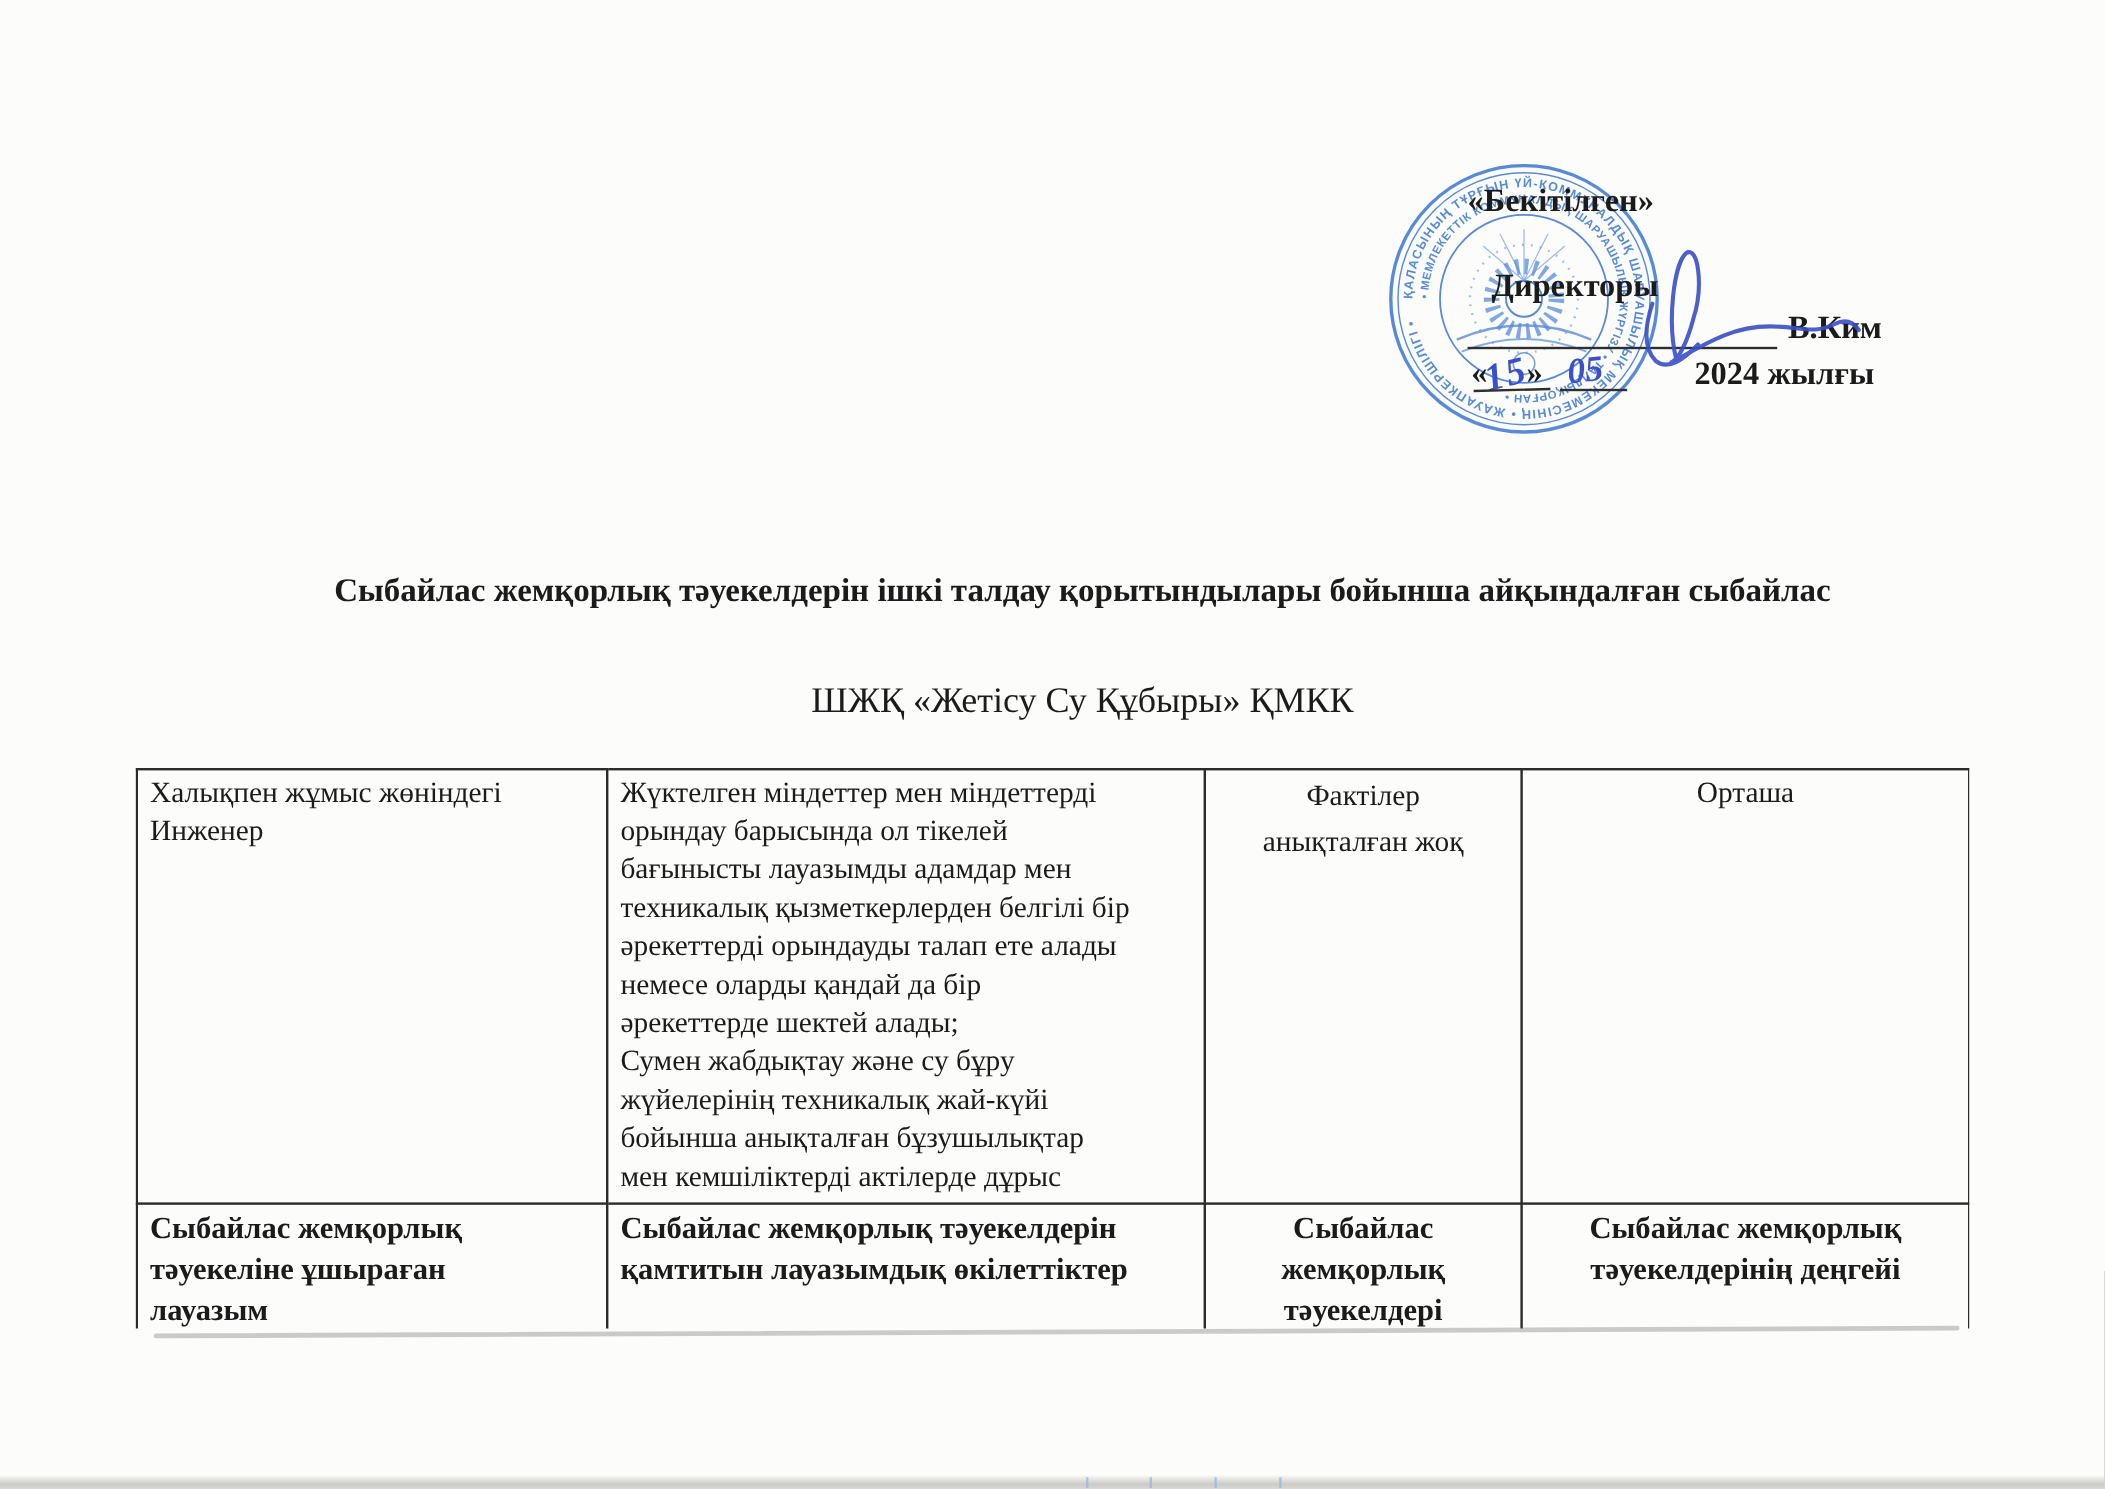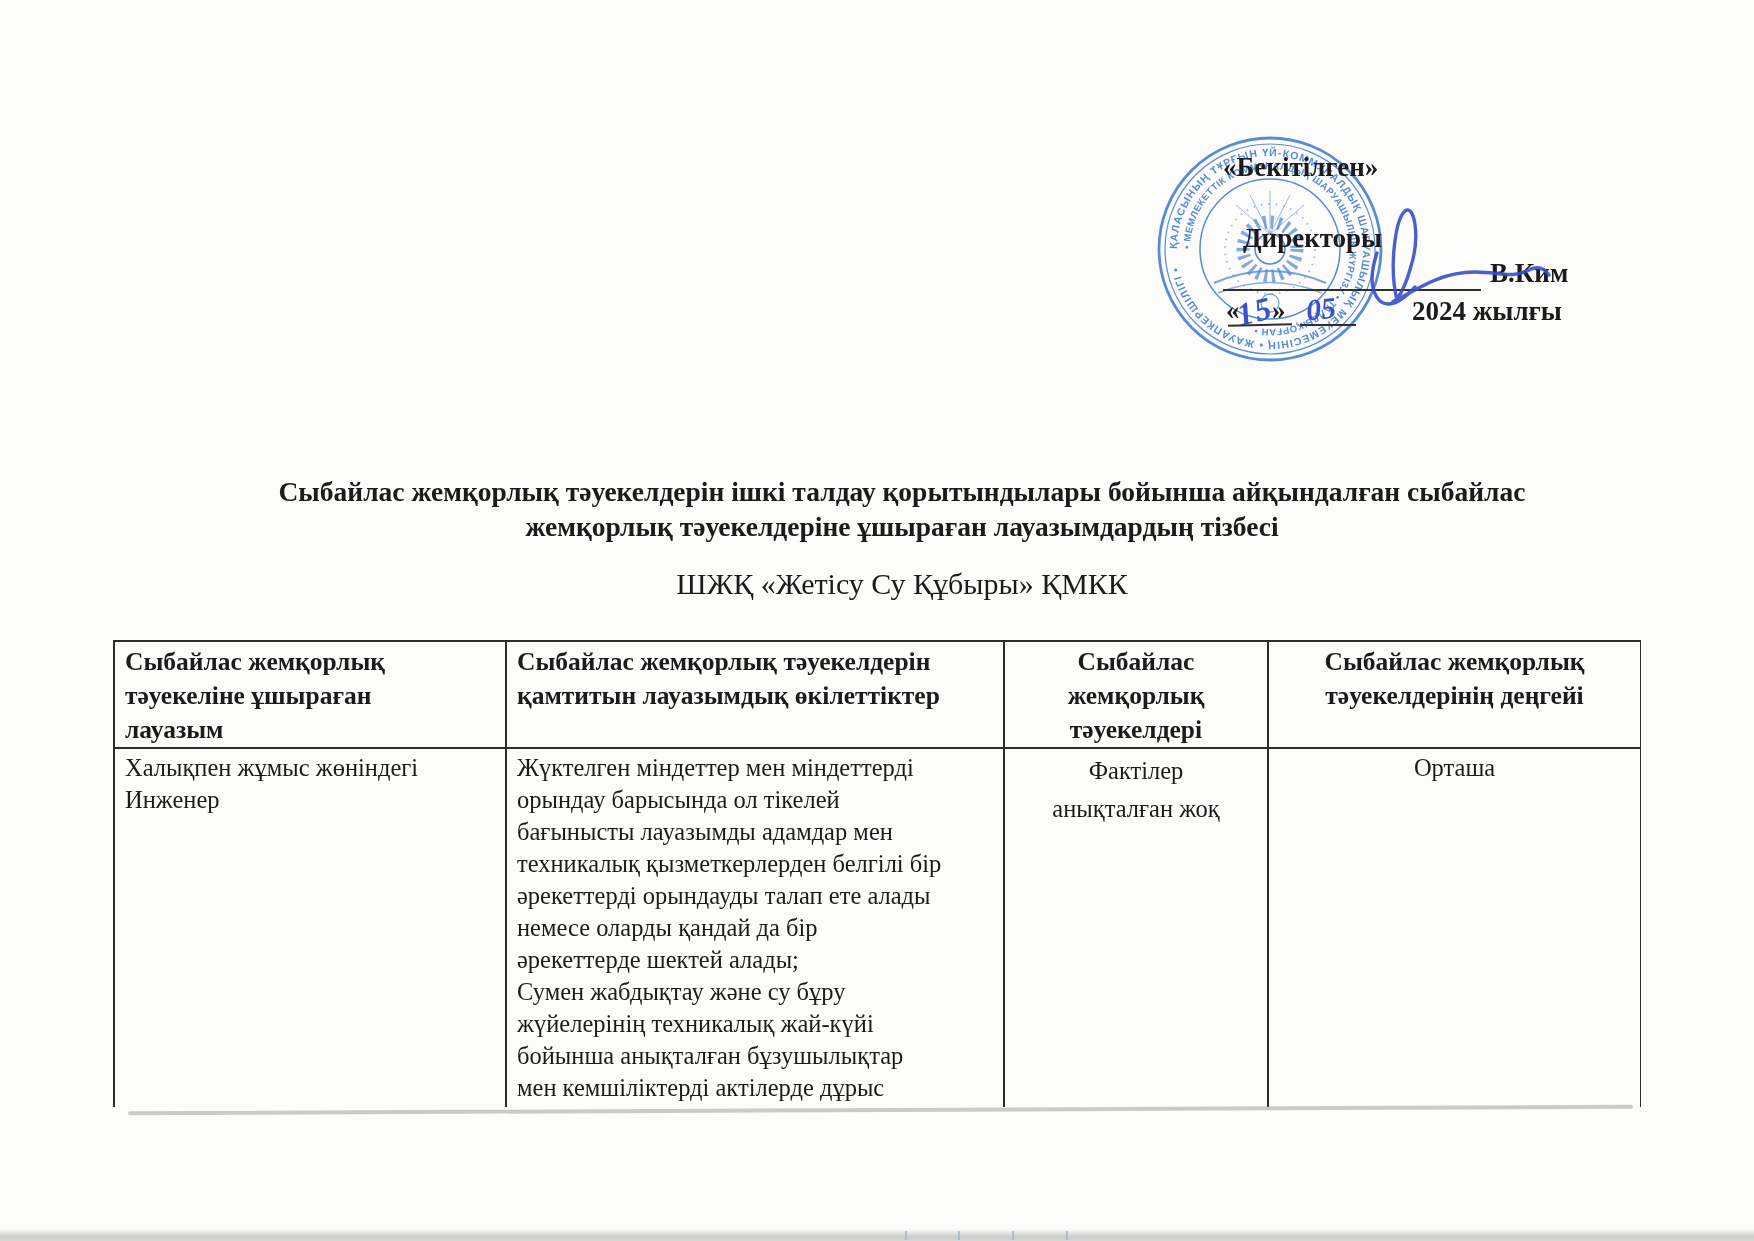--- a/index.html
+++ b/index.html
@@ -107,64 +107,63 @@
   <svg class="signature-svg" viewBox="0 0 215 118">
     <g fill="none" stroke="#3a50c8" stroke-width="3.4" stroke-linecap="round" opacity=".9">
       <path d="M 52,102 C 44,70 50,22 60,13 C 70,6 75,40 66,68 C 61,87 54,101 48,104"></path>
       <path d="M 32,55 C 25,76 25,93 35,103 C 45,111 59,101 70,89"></path>
       <path d="M 48,104 C 80,86 100,74 130,74 C 155,74 166,81 184,72 C 192,68 199,70 204,77"></path>
     </g>
   </svg>
 
   <div class="doc-title">
     <div>Сыбайлас жемқорлық тәуекелдерін ішкі талдау қорытындылары бойынша айқындалған сыбайлас</div>
-    <div>жемқорлық тәуекелдеріне ұшыраған лауазымдардың тізбесі</div>
   </div>
 
   <div class="sub2">ШЖҚ «Жетісу Су Құбыры» ҚМКК</div>
 
   <div class="tbl-wrap">
     <table class="risk">
       <colgroup>
         <col style="width:392px">
           <col style="width:498px">
           <col style="width:264px">
           <col style="width:373px">
       </colgroup>
       <tbody>
           <tr>
-        <th class="h-left">Сыбайлас жемқорлық
-тәуекеліне ұшыраған
-лауазым</th>
-        <th class="h-left">Сыбайлас жемқорлық тәуекелдерін
-қамтитын лауазымдық өкілеттіктер</th>
-        <th class="h-center">Сыбайлас
-жемқорлық
-тәуекелдері</th>
-        <th class="h-center">Сыбайлас жемқорлық
-тәуекелдерінің деңгейі</th>
-      </tr>
-      <tr>
         <td class="c-body c-left">Халықпен жұмыс жөніндегі
 Инженер</td>
         <td class="c-body c-left">Жүктелген міндеттер мен міндеттерді
 орындау барысында ол тікелей
 бағынысты лауазымды адамдар мен
 техникалық қызметкерлерден белгілі бір
 әрекеттерді орындауды талап ете алады
 немесе оларды қандай да бір
 әрекеттерде шектей алады;
 Сумен жабдықтау және су бұру
 жүйелерінің техникалық жай-күйі
 бойынша анықталған бұзушылықтар
 мен кемшіліктерді актілерде дұрыс</td>
         <td class="c-body c-center c-risks">Фактілер
 анықталған жоқ</td>
         <td class="c-body c-center">Орташа</td>
       </tr>
+      <tr>
+        <th class="h-left">Сыбайлас жемқорлық
+тәуекеліне ұшыраған
+лауазым</th>
+        <th class="h-left">Сыбайлас жемқорлық тәуекелдерін
+қамтитын лауазымдық өкілеттіктер</th>
+        <th class="h-center">Сыбайлас
+жемқорлық
+тәуекелдері</th>
+        <th class="h-center">Сыбайлас жемқорлық
+тәуекелдерінің деңгейі</th>
+      </tr>
     </tbody>
       </table>
   </div>
   <div class="tbl-shadow"></div>
 
   <div class="scan-bottom"></div>
   <div class="scan-tick" style="left:905px"></div>
   <div class="scan-tick" style="left:958px"></div>
   <div class="scan-tick" style="left:1012px"></div>
   <div class="scan-tick" style="left:1066px"></div>

